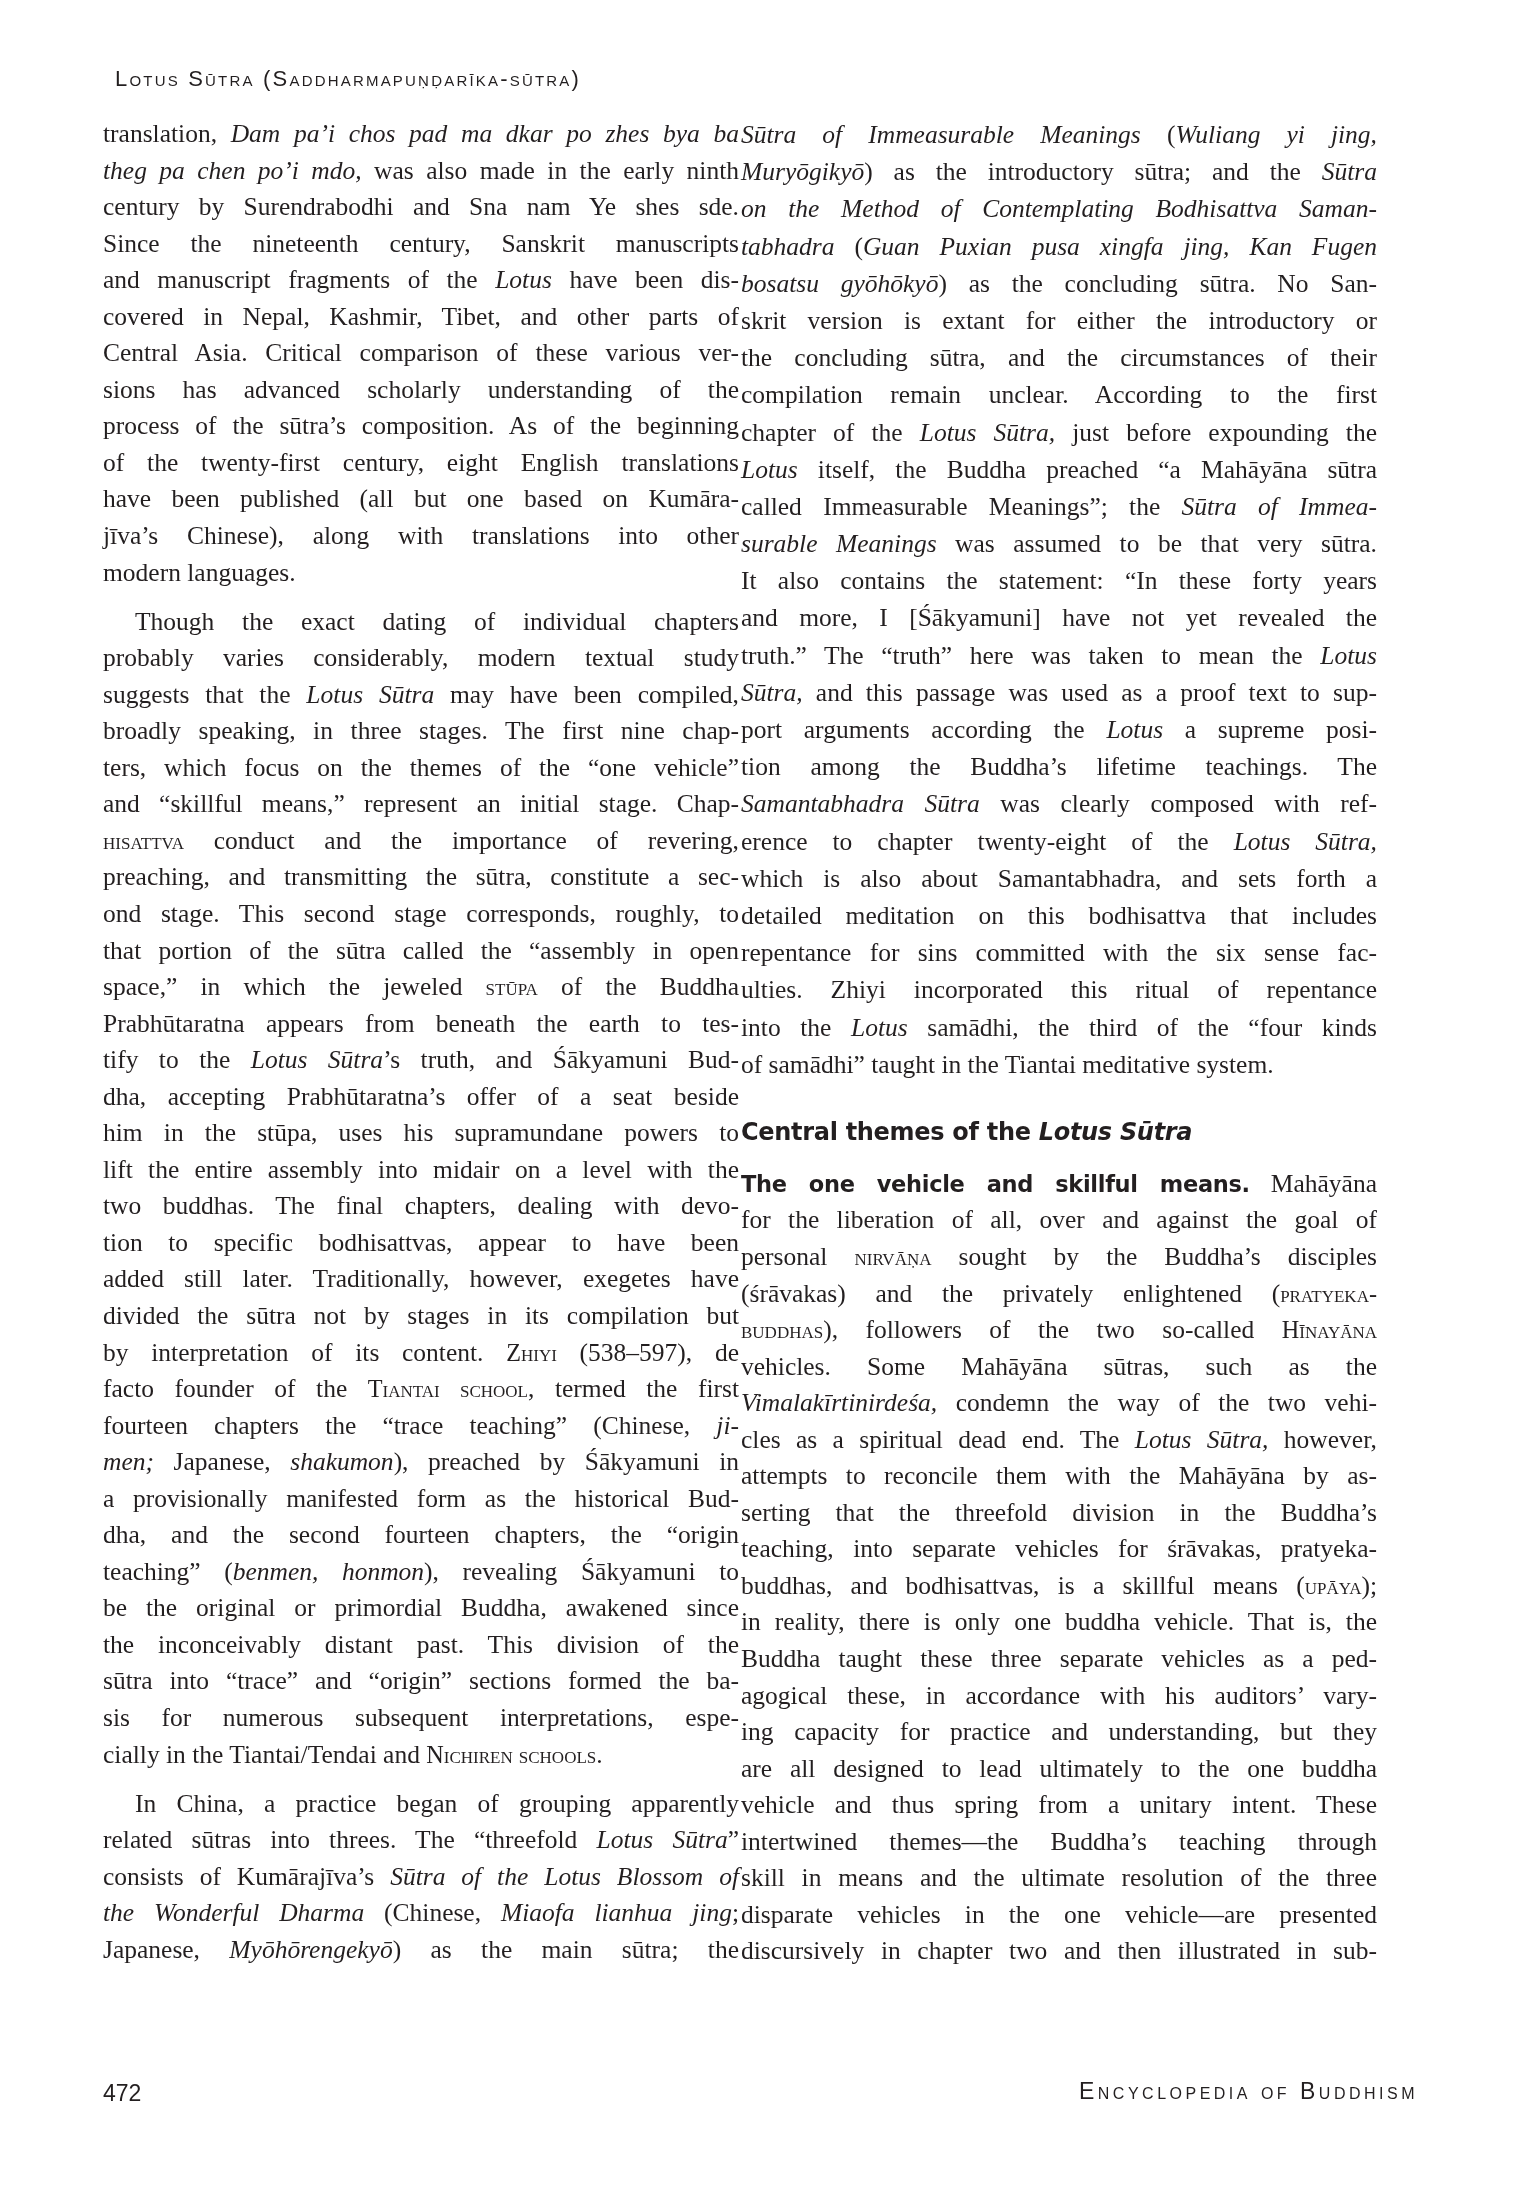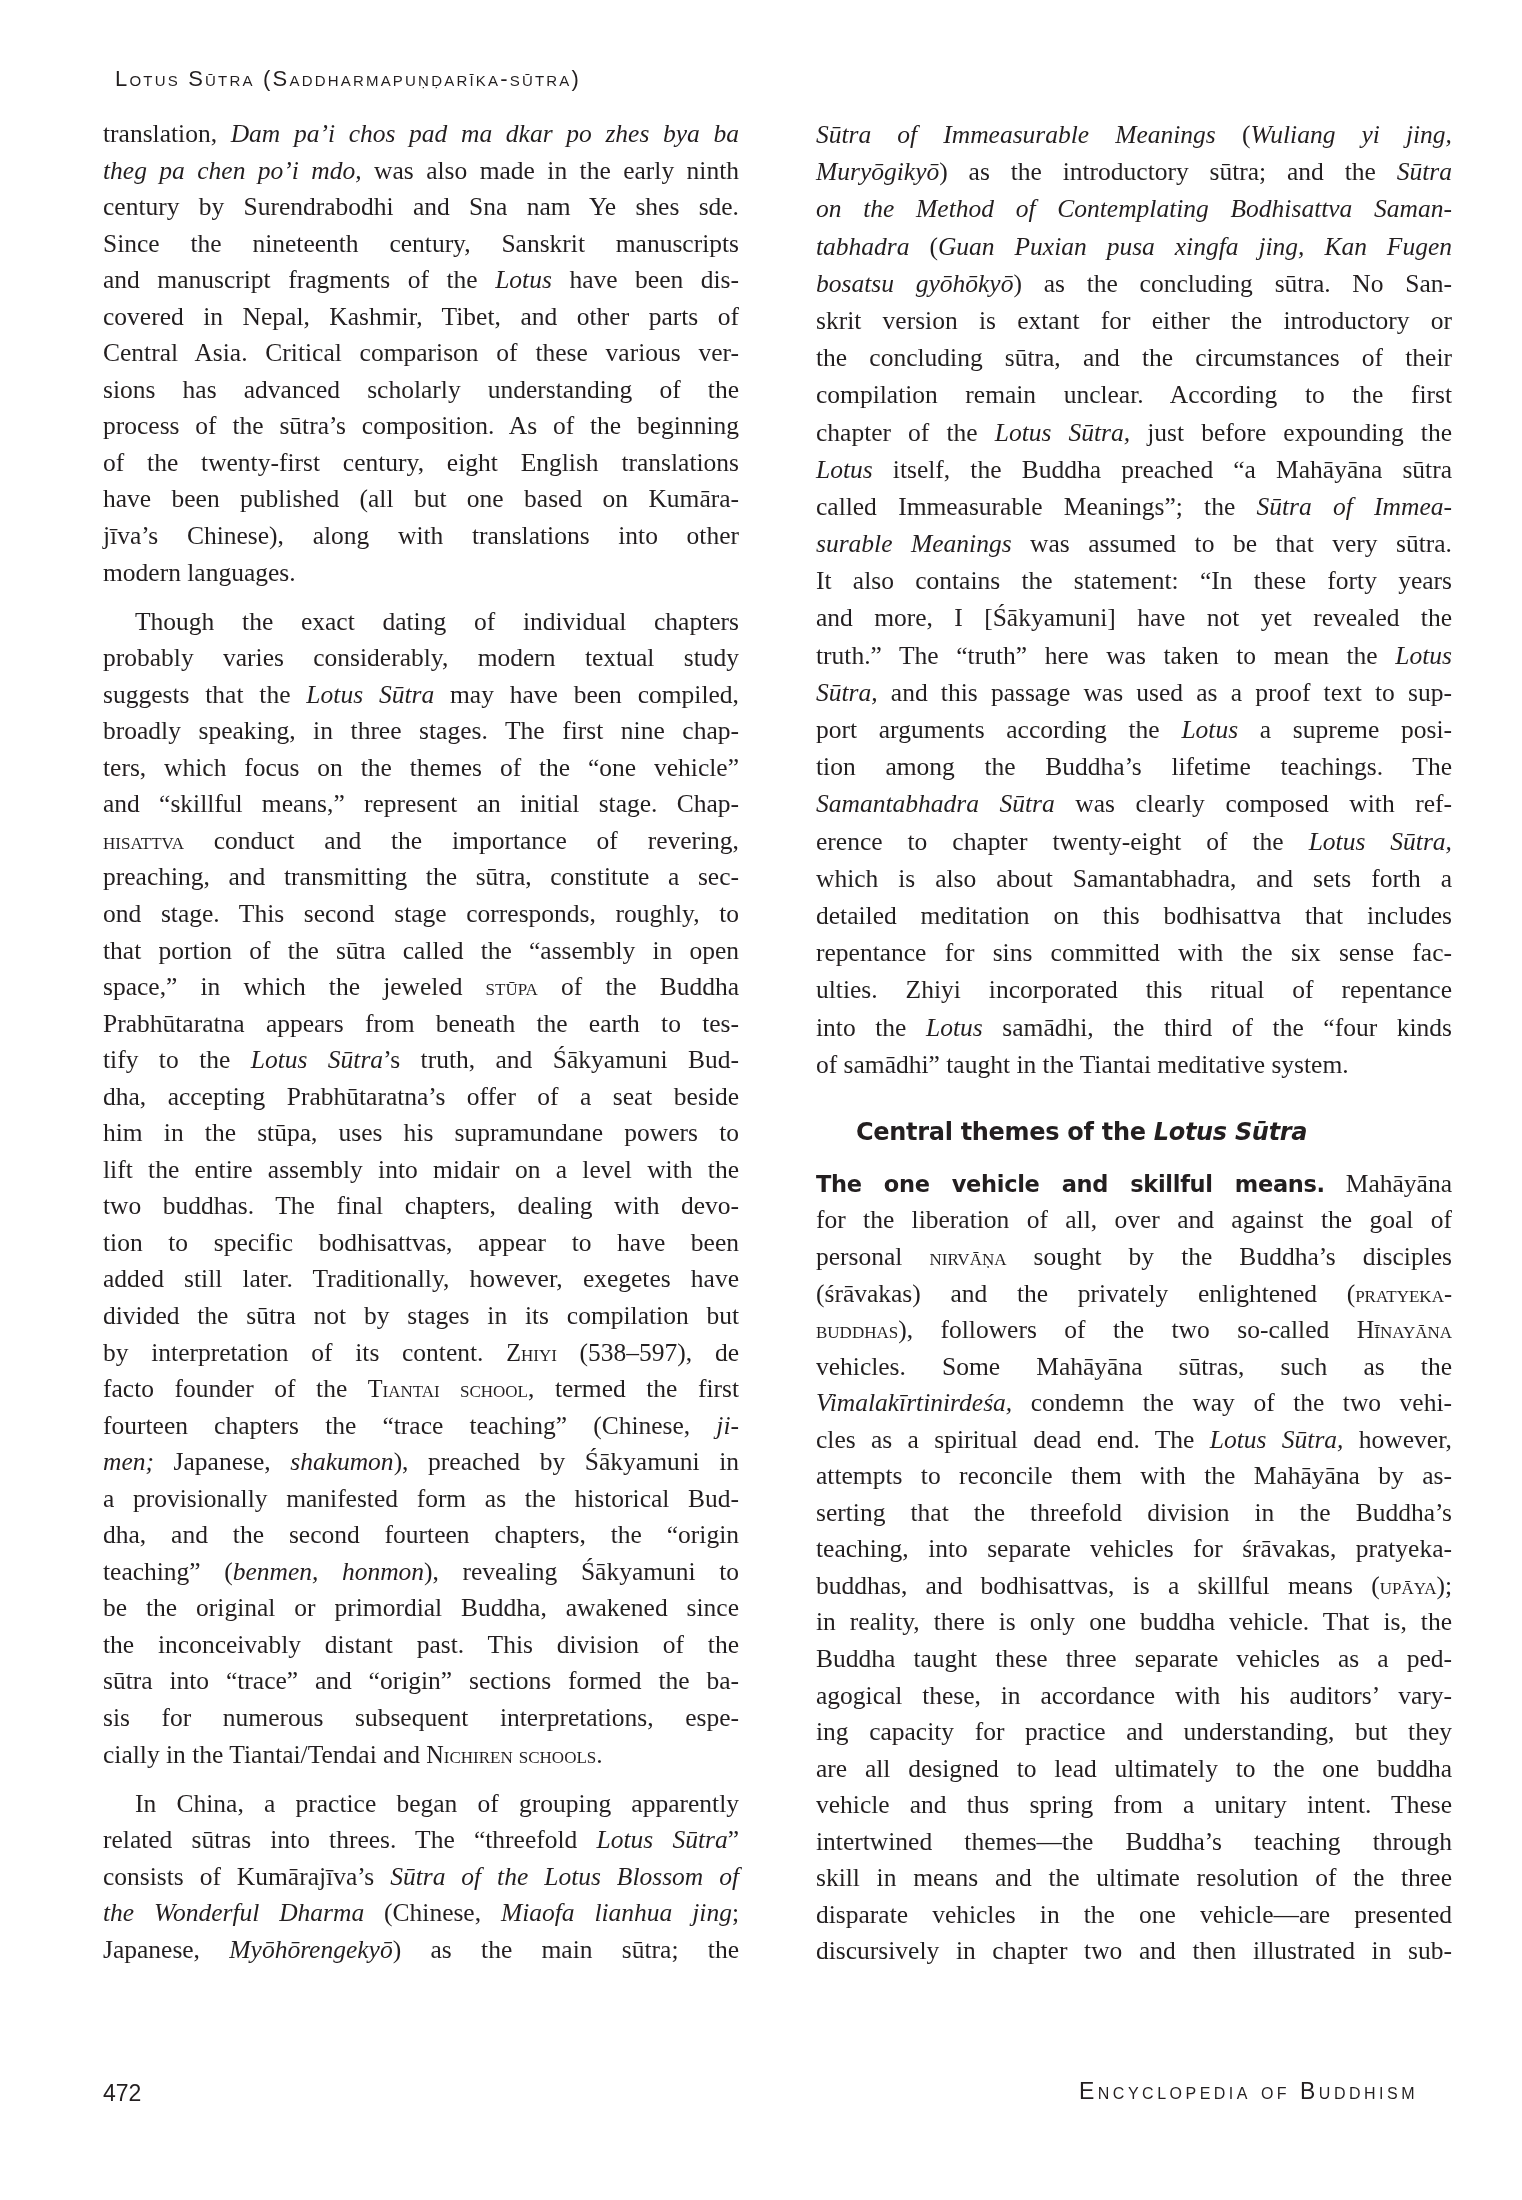--- a/index.html
+++ b/index.html
@@ -2,31 +2,31 @@
 <html><head>
 <meta charset="utf-8">
 <style>
   html, body { margin: 0; padding: 0; background: #ffffff; }
   body { width: 1522px; height: 2200px; position: relative; overflow: hidden;
          font-family: "Liberation Serif", "DejaVu Serif", serif; color: #231f20; }
   .running-head { position: absolute; left: 115px; top: 66px; font-size: 22px; letter-spacing: 2.2px;
                   font-family: "Liberation Sans", "DejaVu Sans", sans-serif; font-variant: small-caps; color:#231f20; }
   .column { position: absolute; top: 116px; width: 636px; }
   .col-left { left: 103px; }
-  .col-right { left: 816px; }
+  .col-right { left: 741px; }
   .line { display: block; height: 36.55px; line-height: 36.55px; font-size: 25.5px; white-space: nowrap;
           text-align: justify; text-align-last: justify; overflow: visible; }
   .line.last { text-align-last: left; }
   .line.indent { text-indent: 32px; }
   .para-gap { display: block; height: 12.5px; }
   .right-top .line { height: 37.2px; line-height: 37.2px; }
   .i { font-style: italic; }
   .sc { font-variant: small-caps; font-size: 0.95em; }
   .heading { display:block; font-family: "DejaVu Sans", "Liberation Sans", sans-serif; font-weight: bold;
-             font-size: 24px; height: 36px; line-height: 36px; margin-top: 31px; margin-bottom: 16px; letter-spacing: -0.3px; margin-left: 40px; }
+             font-size: 24px; height: 36px; line-height: 36px; margin-top: 31px; margin-bottom: 16px; letter-spacing: -0.3px; }
   .runin { font-family: "DejaVu Sans", "Liberation Sans", sans-serif; font-weight: bold; font-size: 22.5px; letter-spacing: -0.3px; }
   .footer-page { position: absolute; left: 103px; top: 2080px; font-size: 23px;
                  font-family: "Liberation Sans", "DejaVu Sans", sans-serif; }
   .footer-title { position: absolute; right: 104px; top: 2078px; font-size: 23px; letter-spacing: 3.5px;
                   font-family: "Liberation Sans", "DejaVu Sans", sans-serif; font-variant: small-caps; }
 </style>
 </head>
 <body>
 
 <div class="running-head">Lotus Sūtra (Saddharmapuṇḍarīka-sūtra)</div>

